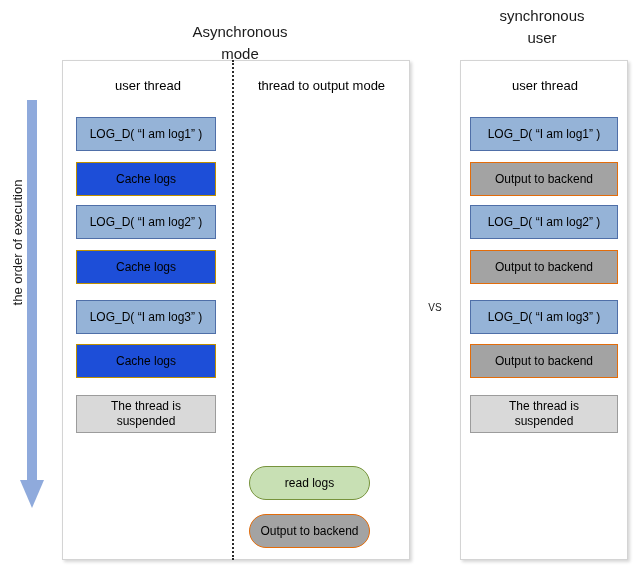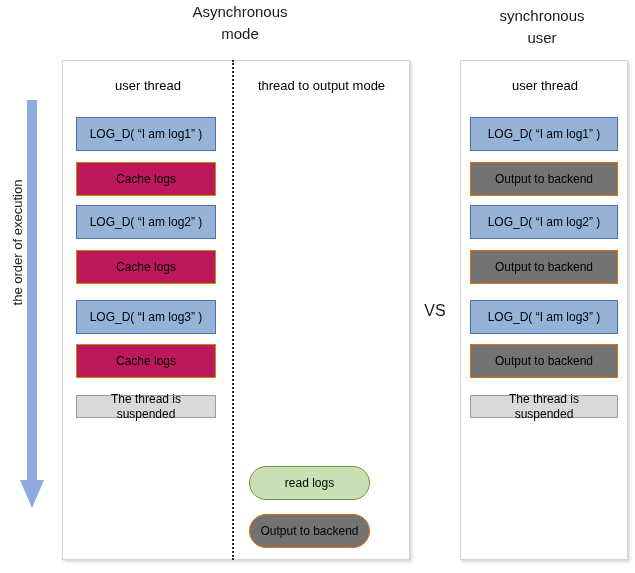--- a/index.html
+++ b/index.html
@@ -18,21 +18,21 @@
 
   
   .mode-title {
     position: absolute;
     text-align: center;
     font-size: 15px;
     line-height: 22px;
     color: #1a1a1a;
     white-space: pre-line;
   }
-  #title-async { left: 150px; top: 1px; width: 180px; }
+  #title-async { left: 150px; top: 21px; width: 180px; }
   #title-sync  { left: 452px; top: 5px; width: 180px; }
 
   
   .panel {
     position: absolute;
     background: #ffffff;
     border: 1px solid #d4d4d4;
     box-shadow: 2px 2px 3px rgba(0,0,0,0.16);
     box-sizing: border-box;
   }
@@ -69,34 +69,34 @@
     align-items: center;
     justify-content: center;
     text-align: center;
     font-size: 12px;
     line-height: 15px;
     border-width: 1px;
     border-style: solid;
     white-space: pre-line;
   }
   .step.blue   { background: #95b3d7; border-color: #4f6fa8; }
-  .step.yellow { background: #be185d; border-color: #bf9000; }
-  .step.orange { background: #737373; border-color: #e36c0a; }
+  .step.yellow { background: #1d4ed8; border-color: #bf9000; }
+  .step.orange { background: #a3a3a3; border-color: #e36c0a; }
   .step.green  { background: #c8e0b4; border-color: #77933c; }
   .step.gray   { background: #d9d9d9; border-color: #9c9c9c; }
 
   
   .col-a { left: 76px; width: 140px; }
   
   .col-b { left: 249px; width: 121px; border-radius: 17px; }
   
   .col-c { left: 470px; width: 148px; }
 
   .h34 { height: 34px; }
-  .h38 { height: 23px; }
+  .h38 { height: 38px; }
 
   
   #exec-arrow {
     position: absolute;
     left: 20px;
     top: 100px;
     width: 24px;
     height: 410px;
   }
   #exec-arrow .shaft {
@@ -130,21 +130,21 @@
     white-space: nowrap;
   }
 
   
   #vs-label {
     position: absolute;
     left: 414px;
     top: 302px;
     width: 42px;
     text-align: center;
-    font-size: 16px;
+    font-size: 10px;
     color: #1a1a1a;
   }
 </style>
 </head>
 <body>
 
 <div class="mode-title" id="title-async">Asynchronous
 mode</div>
 
 <div class="mode-title" id="title-sync">synchronous

